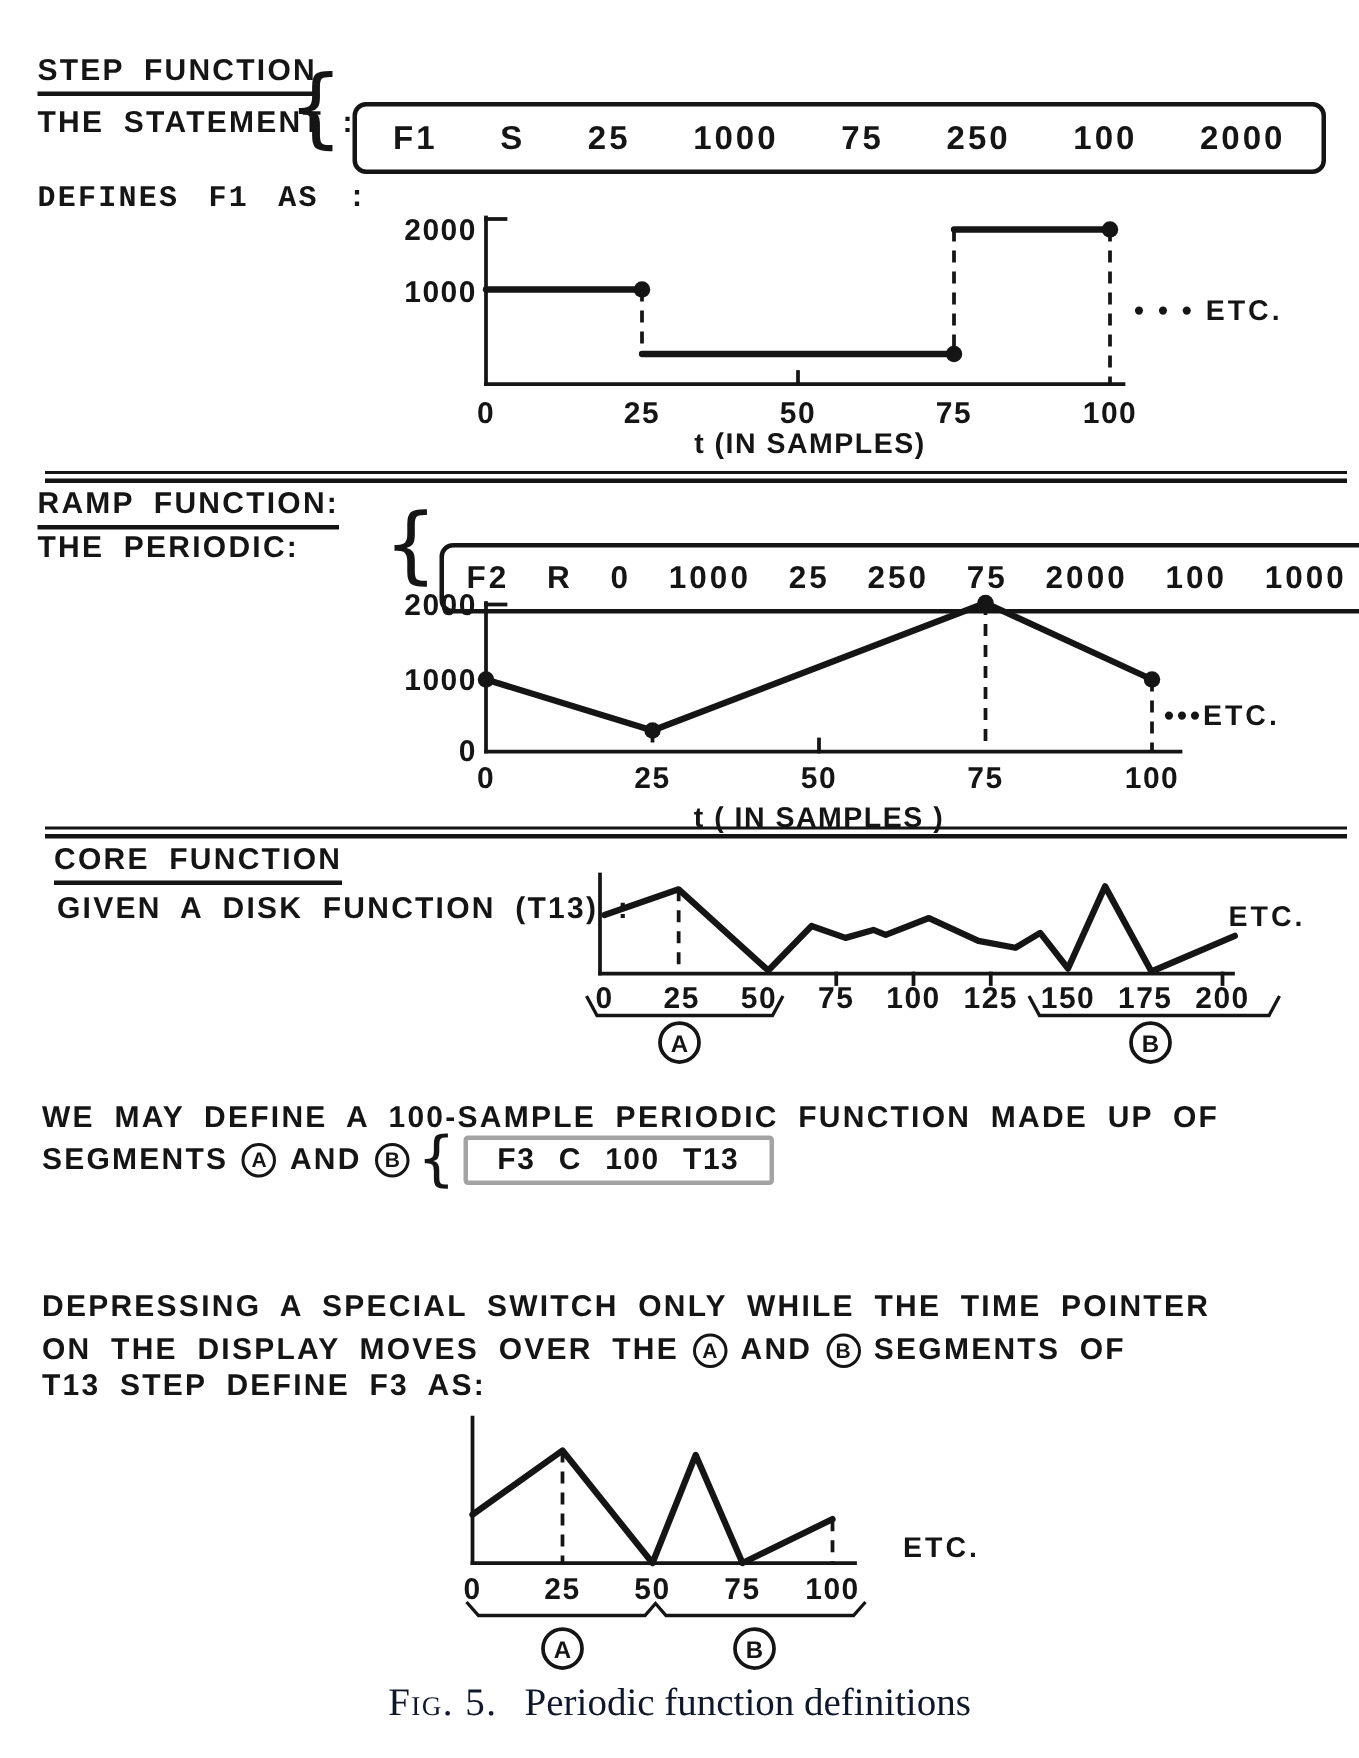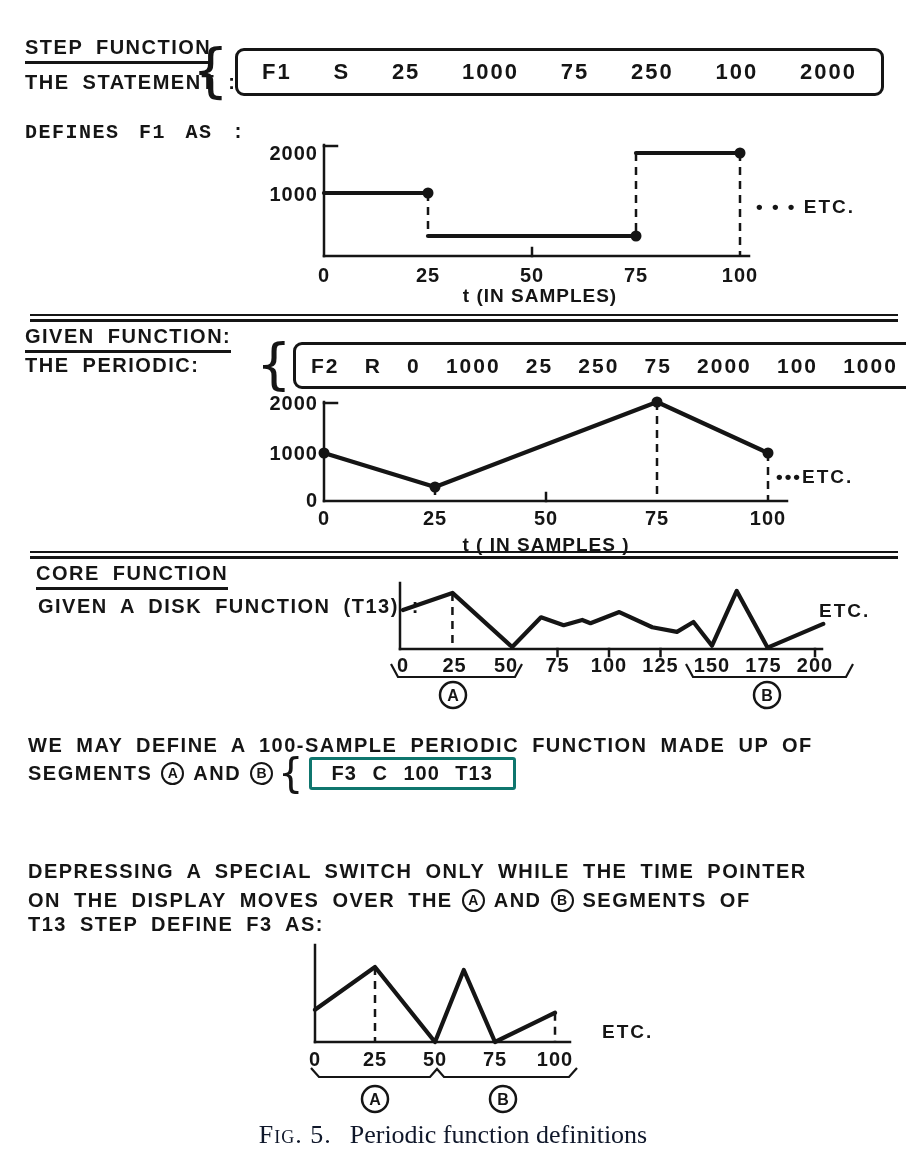--- a/index.html
+++ b/index.html
@@ -3,28 +3,28 @@
 <meta charset="utf-8">
 <style>
   html,body{margin:0;padding:0;background:#fff;}
   .page{position:relative;width:906px;height:1172px;background:#ffffff;overflow:hidden;
         font-family:"Liberation Sans",sans-serif;color:#151515;}
   .abs{position:absolute;}
   .hand{font-weight:700;font-size:20px;letter-spacing:1.5px;word-spacing:6px;white-space:nowrap;}
   .ul{border-bottom:3px solid #151515;padding-bottom:2px;display:inline-block;}
   .brace{font-family:"DejaVu Sans",sans-serif;font-weight:400;color:#151515;}
   .stmt-box{border:3.5px solid #151515;border-radius:9px;display:flex;align-items:center;
-            justify-content:space-between;font-weight:700;letter-spacing:2px;white-space:nowrap;}
+            justify-content:space-between;font-weight:700;letter-spacing:2px;white-space:nowrap;margin-top:20px;}
   .stmt-box span{display:inline-block;}
   .rule{position:absolute;left:30px;width:868px;height:3px;border-top:2px solid #151515;border-bottom:3px solid #151515;}
   .circled{display:inline-flex;align-items:center;justify-content:center;width:23px;height:23px;
            border:2.5px solid #151515;border-radius:50%;font-size:14px;font-weight:700;
            letter-spacing:0;vertical-align:-5px;box-sizing:border-box;}
   .flexline{display:flex;align-items:center;gap:9px;}
-  .inline-box{border:3px solid #0f766e;border-radius:3px;padding:2px 20px;font-weight:700;
+  .inline-box{border:3px solid #a3a3a3;border-radius:3px;padding:2px 20px;font-weight:700;
               font-size:20px;letter-spacing:1px;word-spacing:9px;white-space:nowrap;}
   .caption{width:906px;text-align:center;font-family:"Liberation Serif",serif;font-size:26px;color:#0f172a;}
   .caption .figl{font-variant:small-caps;letter-spacing:1px;margin-right:18px;}
   
   svg{overflow:visible;}
   svg text{font-family:"Liberation Sans",sans-serif;font-weight:700;font-size:20px;fill:#151515;letter-spacing:1px;}
   .axis{stroke:#151515;stroke-width:2.5;stroke-linecap:square;fill:none;}
   .data{stroke:#151515;stroke-width:4.2;fill:none;stroke-linejoin:round;stroke-linecap:round;}
   .dash{stroke:#151515;stroke-width:2.5;stroke-dasharray:8 6;fill:none;}
   .dot{fill:#151515;stroke:none;}
@@ -79,21 +79,21 @@
       <circle cx="396" cy="103" r="5.5" class="dot"></circle>
       <line x1="396" y1="20" x2="396" y2="103" class="dash"></line>
       <line x1="396" y1="20" x2="500" y2="20" class="data"></line>
       <circle cx="500" cy="20" r="5.5" class="dot"></circle>
       <line x1="500" y1="20" x2="500" y2="123" class="dash"></line>
     </svg>
 
   <div class="rule" style="top:314px;"></div>
 
   <div class="abs hand" style="left:25px;top:325px;">
-    <span class="ul">GIVEN FUNCTION:</span>
+    <span class="ul">RAMP FUNCTION:</span>
   </div>
   <div class="abs hand" style="left:25px;top:354px;">THE PERIODIC:</div>
   <div class="abs brace" style="left:256px;top:336px;font-size:56px;line-height:56px;">{</div>
   <div class="abs stmt-box" style="left:293px;top:342px;width:587px;height:41px;font-size:21px;padding:0 15px;">
       <span>F2</span>
       <span>R</span>
       <span>0</span>
       <span>1000</span>
       <span>25</span>
       <span>250</span>

